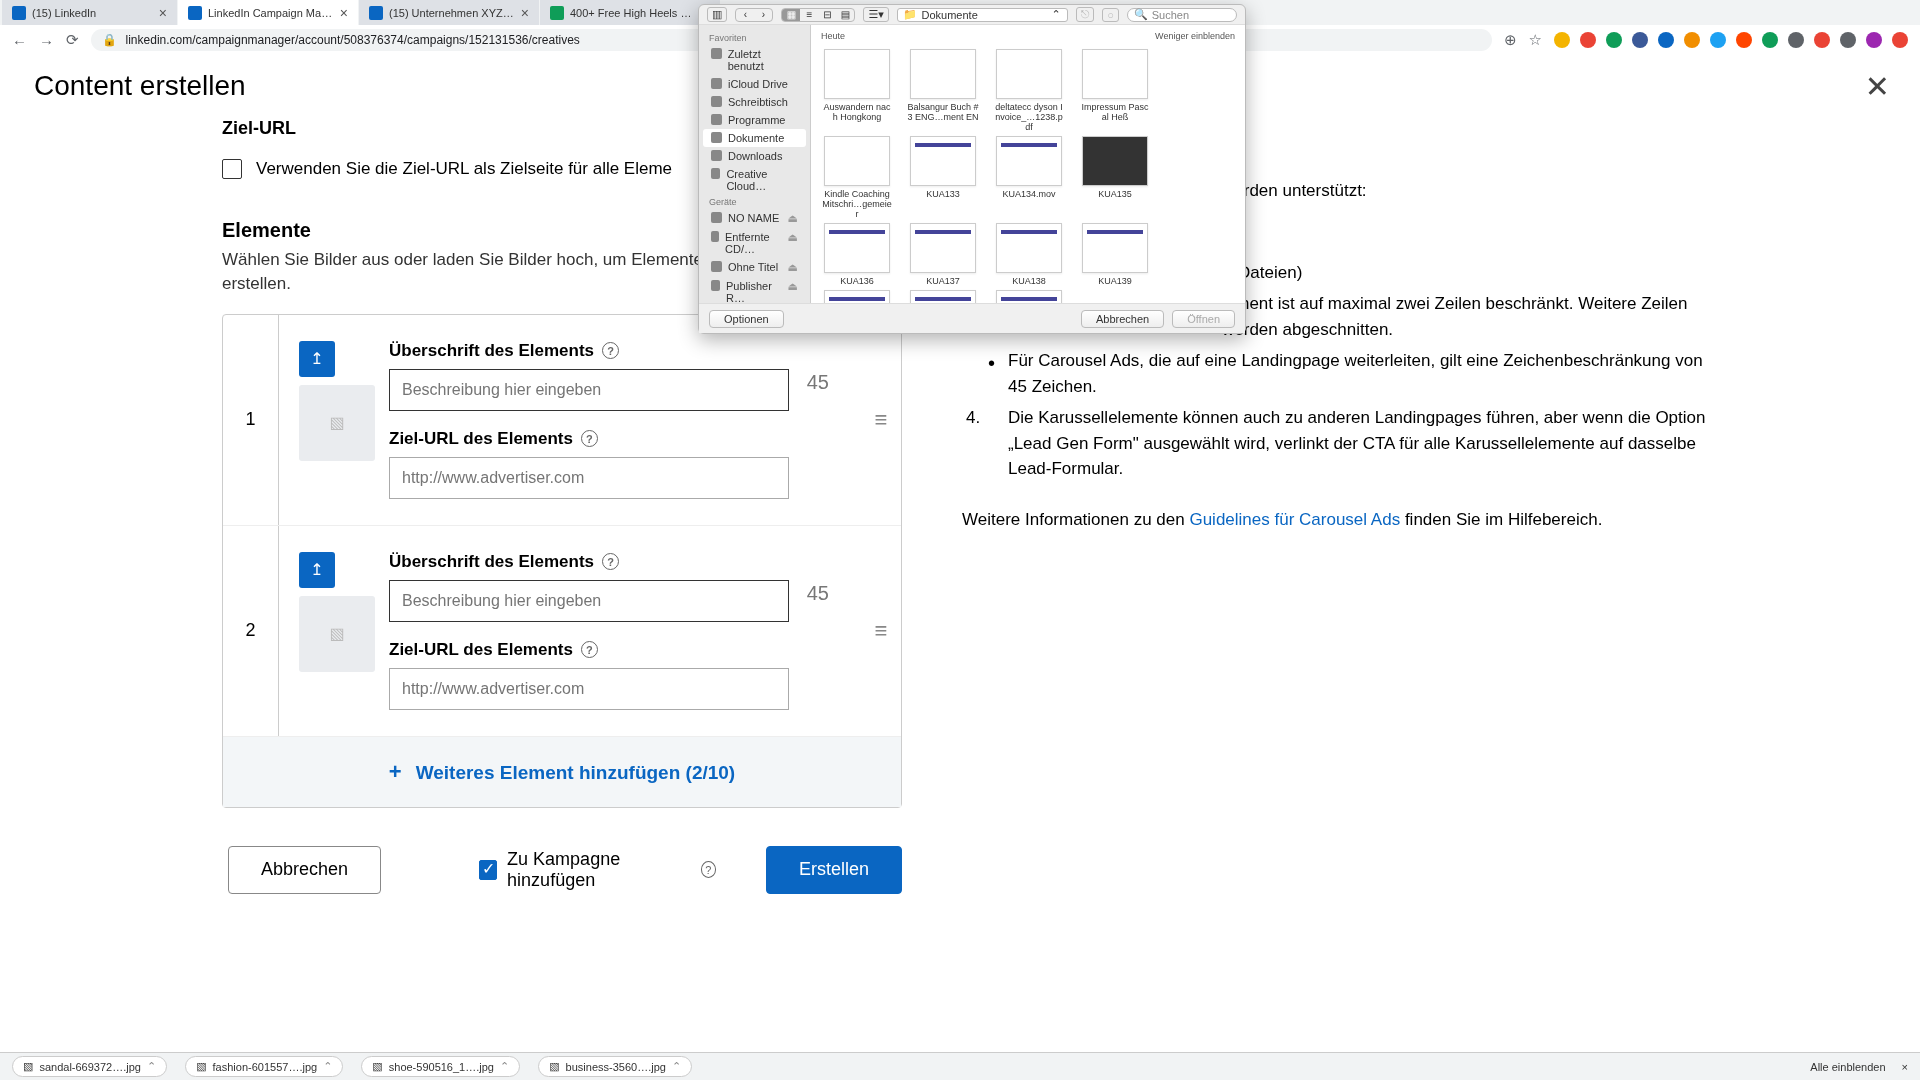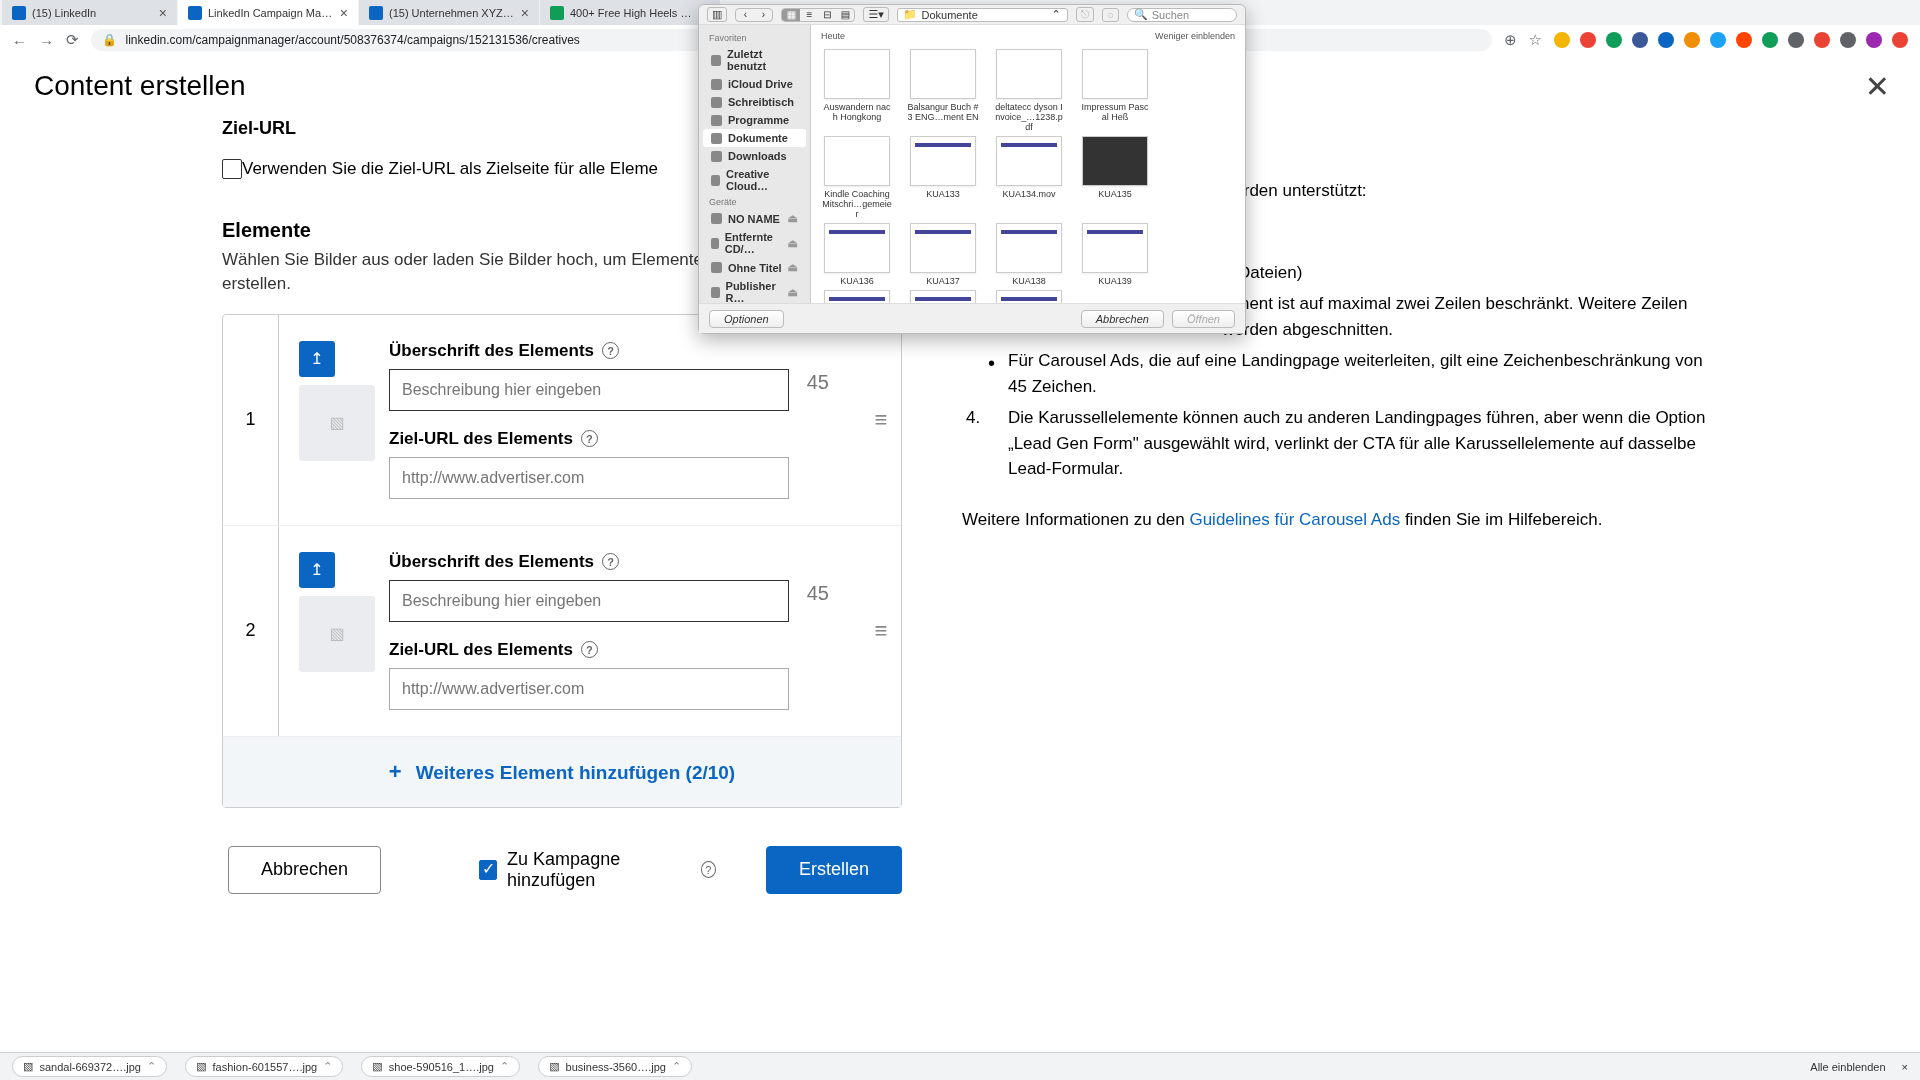--- a/index.html
+++ b/index.html
@@ -25,21 +25,21 @@
 .modal-header { height:64px; display:flex; align-items:center; justify-content:space-between; padding:0 30px; border-bottom:0; }
 .modal-title { font-size:28px; font-weight:400; color:#000; margin-left:4px; }
 .close-x { font-size:30px; color:#444; cursor:pointer; }
 
 .content { display:flex; padding:0 200px 0 222px; gap:60px; }
 .left { width:680px; }
 .right { flex:1; padding-top:60px; }
 
 .field-label { font-size:18px; font-weight:600; color:#000; margin-bottom:10px; }
 .text-input { width:100%; height:44px; border:1px solid #888; padding:0 14px; font-size:17px; }
-.checkbox-row { display:flex; align-items:center; margin-top:20px; font-size:17px; }
+.checkbox-row { display:flex; align-items:center; gap:14px; margin-top:20px; font-size:17px; }
 .cb { width:20px; height:20px; border:1px solid #333; border-radius:2px; }
 .cb.checked { background:#0a66c2; border-color:#0a66c2; position:relative; }
 .cb.checked::after { content:"✓"; color:#fff; position:absolute; top:-2px; left:2px; font-size:16px; }
 
 .section-title { font-size:20px; font-weight:600; margin-top:40px; }
 .section-desc { font-size:17px; color:#333; margin-top:6px; line-height:1.4; max-width:640px; }
 
 .elements-box { border:1px solid #ccc; border-radius:4px; margin-top:18px; width:680px; }
 .element-row { display:flex; border-bottom:1px solid #eee; }
 .el-num { width:56px; display:flex; align-items:center; justify-content:center; font-size:18px; border-right:1px solid #ccc; }
@@ -72,33 +72,33 @@
 .finder { position:absolute; top:4px; left:698px; width:548px; height:330px; background:#f0f0f0; border:1px solid #bbb; border-radius:6px; box-shadow:0 6px 20px rgba(0,0,0,.3); font-size:11px; color:#333; }
 .finder-tb { height:20px; display:flex; align-items:center; gap:8px; padding:0 8px; border-bottom:1px solid #ddd; }
 .finder-tb .seg { display:flex; border:1px solid #bbb; border-radius:4px; overflow:hidden; height:14px; }
 .finder-tb .seg span { width:18px; display:flex; align-items:center; justify-content:center; font-size:10px; }
 .finder-tb .seg span.active { background:#999; color:#fff; }
 .finder-path { flex:1; display:flex; align-items:center; gap:4px; background:#fff; border:1px solid #bbb; border-radius:3px; height:14px; padding:0 6px; }
 .finder-search { width:110px; background:#fff; border:1px solid #bbb; border-radius:10px; height:14px; display:flex; align-items:center; padding:0 6px; gap:4px; color:#888; }
 .finder-body { display:flex; height:280px; }
 .finder-side { width:112px; background:#e8e8e8; padding:6px 4px; border-right:1px solid #ccc; }
 .side-hdr { font-size:9px; color:#777; padding:2px 6px; }
-.side-item { padding:3px 8px; display:flex; align-items:center; gap:6px; cursor:pointer; border-radius:3px;font-weight:bold; }
+.side-item { padding:3px 8px; display:flex; align-items:flex-start; gap:6px; cursor:pointer; border-radius:3px; }
 .side-item.sel { background:#fff; }
 .side-ic { width:11px; height:11px; background:#888; border-radius:2px; }
 .finder-main { flex:1; background:#fff; padding:4px; overflow:hidden; position:relative; }
 .finder-header { display:flex; justify-content:space-between; padding:2px 6px; font-size:9px; color:#555; }
 .finder-grid { display:flex; flex-wrap:wrap; gap:4px 14px; padding:6px; }
 .finder-item { width:72px; text-align:center; }
 .finder-thumb { width:66px; height:50px; background:#fff; border:1px solid #ccc; margin:0 auto; box-shadow:0 1px 2px rgba(0,0,0,.08); position:relative; }
 .finder-thumb.dark { background:#333; }
 .finder-thumb.screenshot::after { content:""; position:absolute; top:6px; left:4px; right:4px; height:4px; background:#449; }
 .finder-name { font-size:9px; line-height:10px; margin-top:3px; word-break:break-all; }
 .finder-footer { position:absolute; bottom:0; height:30px; left:0; right:0; border-top:1px solid #ddd; display:flex; align-items:center; justify-content:space-between; padding:0 10px; background:#f0f0f0; }
-.finder-btn { border:1px solid #bbb; background:linear-gradient(#fff,#eee); border-radius:4px; padding:2px 14px; font-size:11px; color:#333;font-style:italic; }
+.finder-btn { border:1px solid #bbb; background:linear-gradient(#fff,#eee); border-radius:4px; padding:2px 14px; font-size:11px; color:#333; }
 .finder-btn.disabled { color:#aaa; }
 
 
 .dlshelf { position:absolute; bottom:0; left:0; right:0; height:28px; background:#f1f3f4; border-top:1px solid #ccc; display:flex; align-items:center; padding:0 12px; gap:18px; font-size:11px; color:#333; }
 .dl-item { display:flex; align-items:center; gap:6px; background:#fff; border:1px solid #ccc; border-radius:12px; padding:3px 10px; }
 .dl-chev { color:#888; }
 .dl-right { margin-left:auto; display:flex; align-items:center; gap:16px; }
 </style>
 </head>
 <body>

